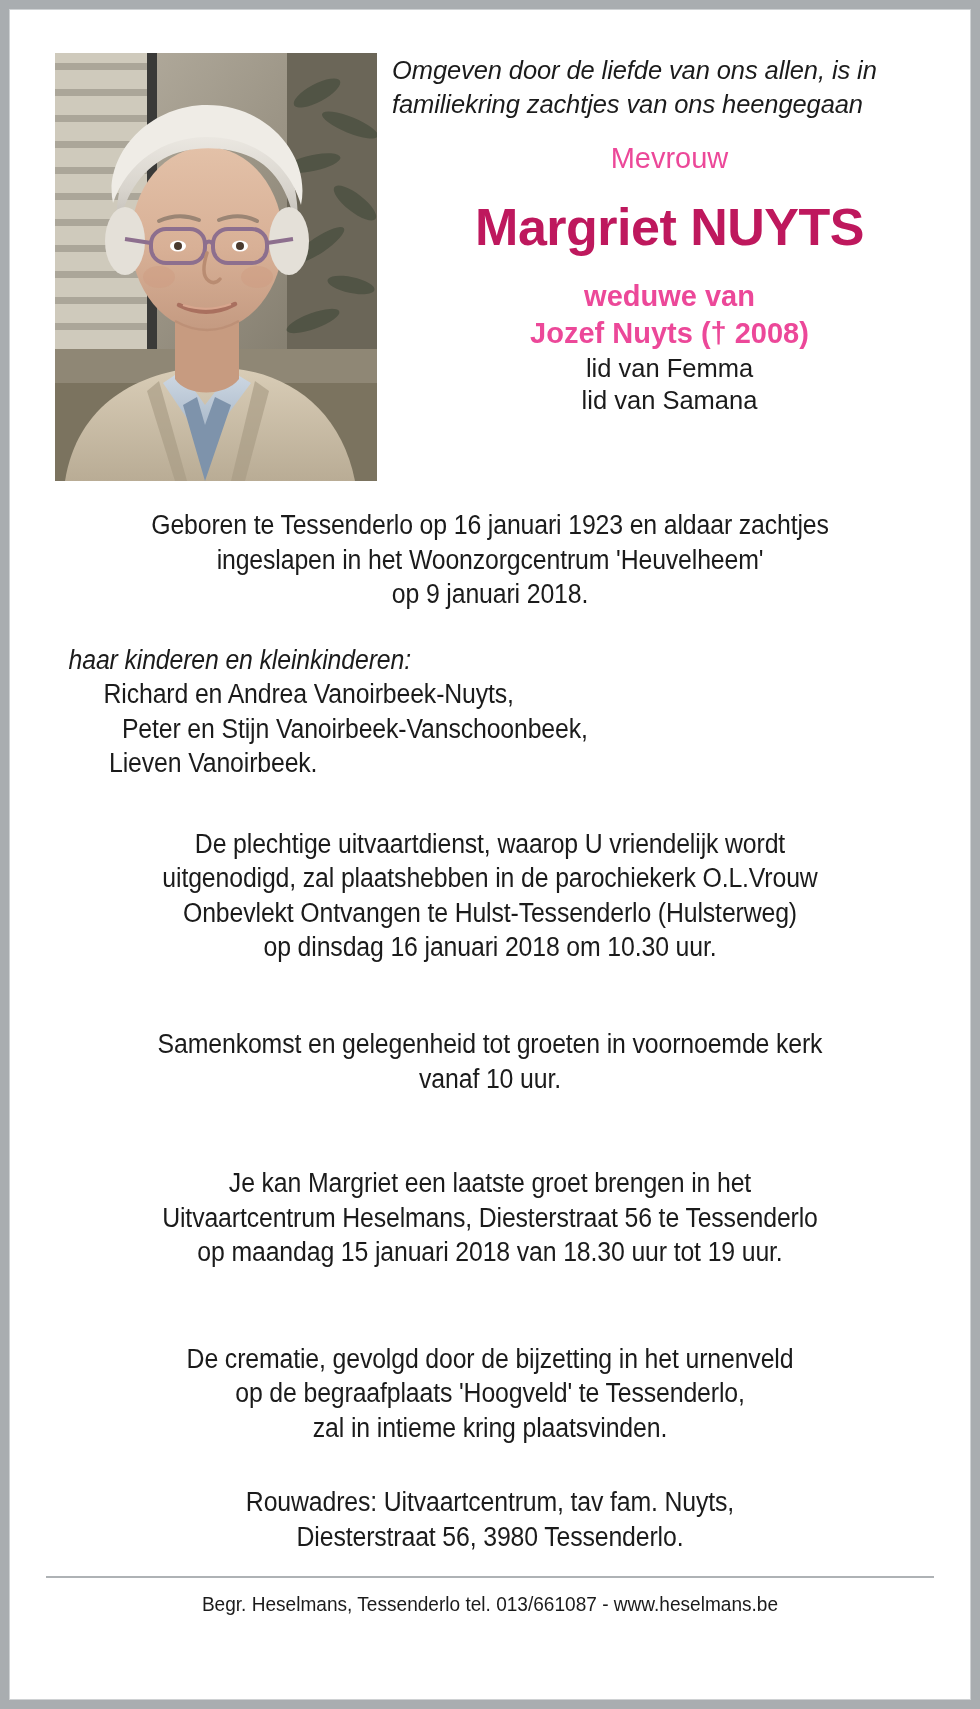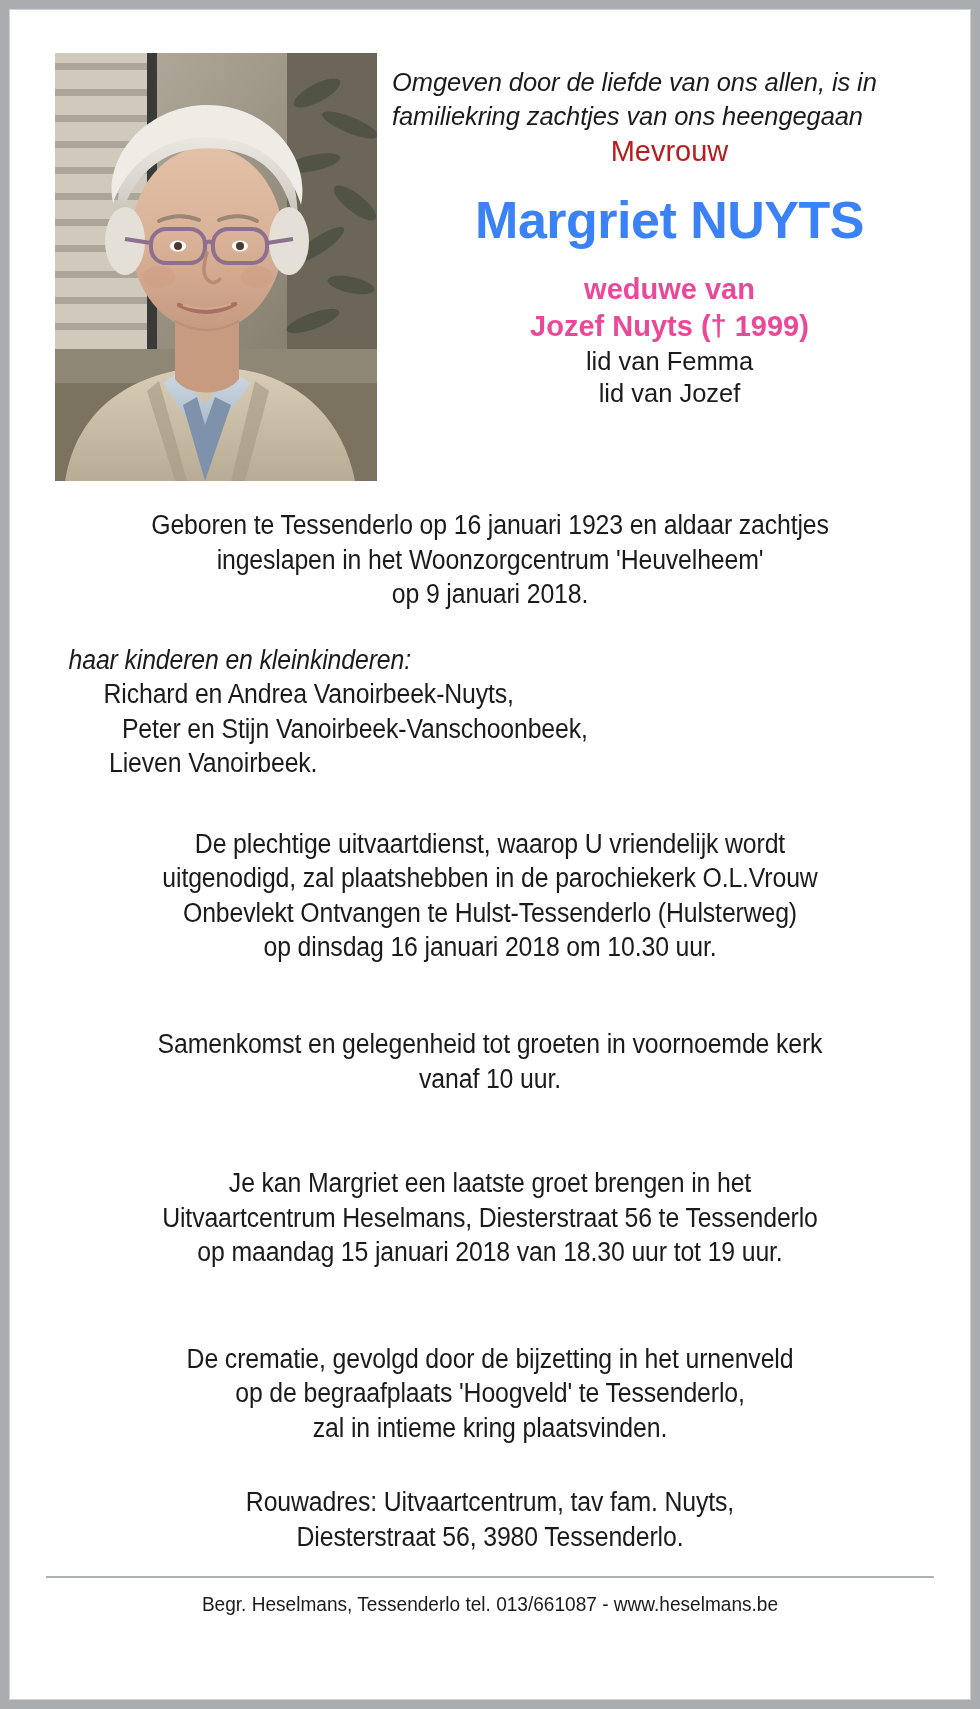--- a/index.html
+++ b/index.html
@@ -50,44 +50,45 @@
   }
   .portrait svg {
     display: block;
     width: 100%;
     height: 100%;
   }
 
   .head-col {
     position: absolute;
     left: 382px;
-    top: 56px;
+    top: 44px;
     width: 555px;
     text-align: center;
   }
   .intro {
     font-style: italic;
     font-size: 25.5px;
     line-height: 1.33;
     text-align: left;
     letter-spacing: -0.1px;
     color: #1b1b1b;
   }
   .mevrouw {
+    margin-top: 19px;
     font-size: 29px;
     line-height: 1.2;
-    color: #b91c1c;
+    color: #ec4899;
   }
   .deceased-name {
     margin-top: 23px;
     font-size: 52px;
     font-weight: bold;
     letter-spacing: -0.5px;
     line-height: 1.1;
-    color: #3b82f6;
+    color: #be185d;
   }
   .spouse {
     margin-top: 22px;
     font-size: 29px;
     font-weight: bold;
     line-height: 1.28;
     color: #ec4899;
   }
   .memberships {
     font-size: 25.5px;
@@ -258,25 +259,25 @@
           <path d="M120 268 q 32 18 64 0" stroke="#b98c72" stroke-width="2.5" fill="none" opacity="0.7"></path>
         </svg>
       </div>
 
       <div class="head-col">
         <div class="intro">Omgeven door de liefde van ons allen, is in familiekring zachtjes van ons heengegaan</div>
         <div class="mevrouw">Mevrouw</div>
         <div class="deceased-name">Margriet NUYTS</div>
         <div class="spouse">
           <div>weduwe van</div>
-          <div>Jozef Nuyts († 1999)</div>
+          <div>Jozef Nuyts († 2008)</div>
         </div>
         <div class="memberships">
           <div>lid van Femma</div>
-          <div>lid van Jozef</div>
+          <div>lid van Samana</div>
         </div>
       </div>
     </div>
 
     <div class="body-area">
 
       <div class="blk birth">
         <div>Geboren te Tessenderlo op 16 januari 1923 en aldaar zachtjes</div>
         <div>ingeslapen in het Woonzorgcentrum 'Heuvelheem'</div>
         <div>op 9 januari 2018.</div>

